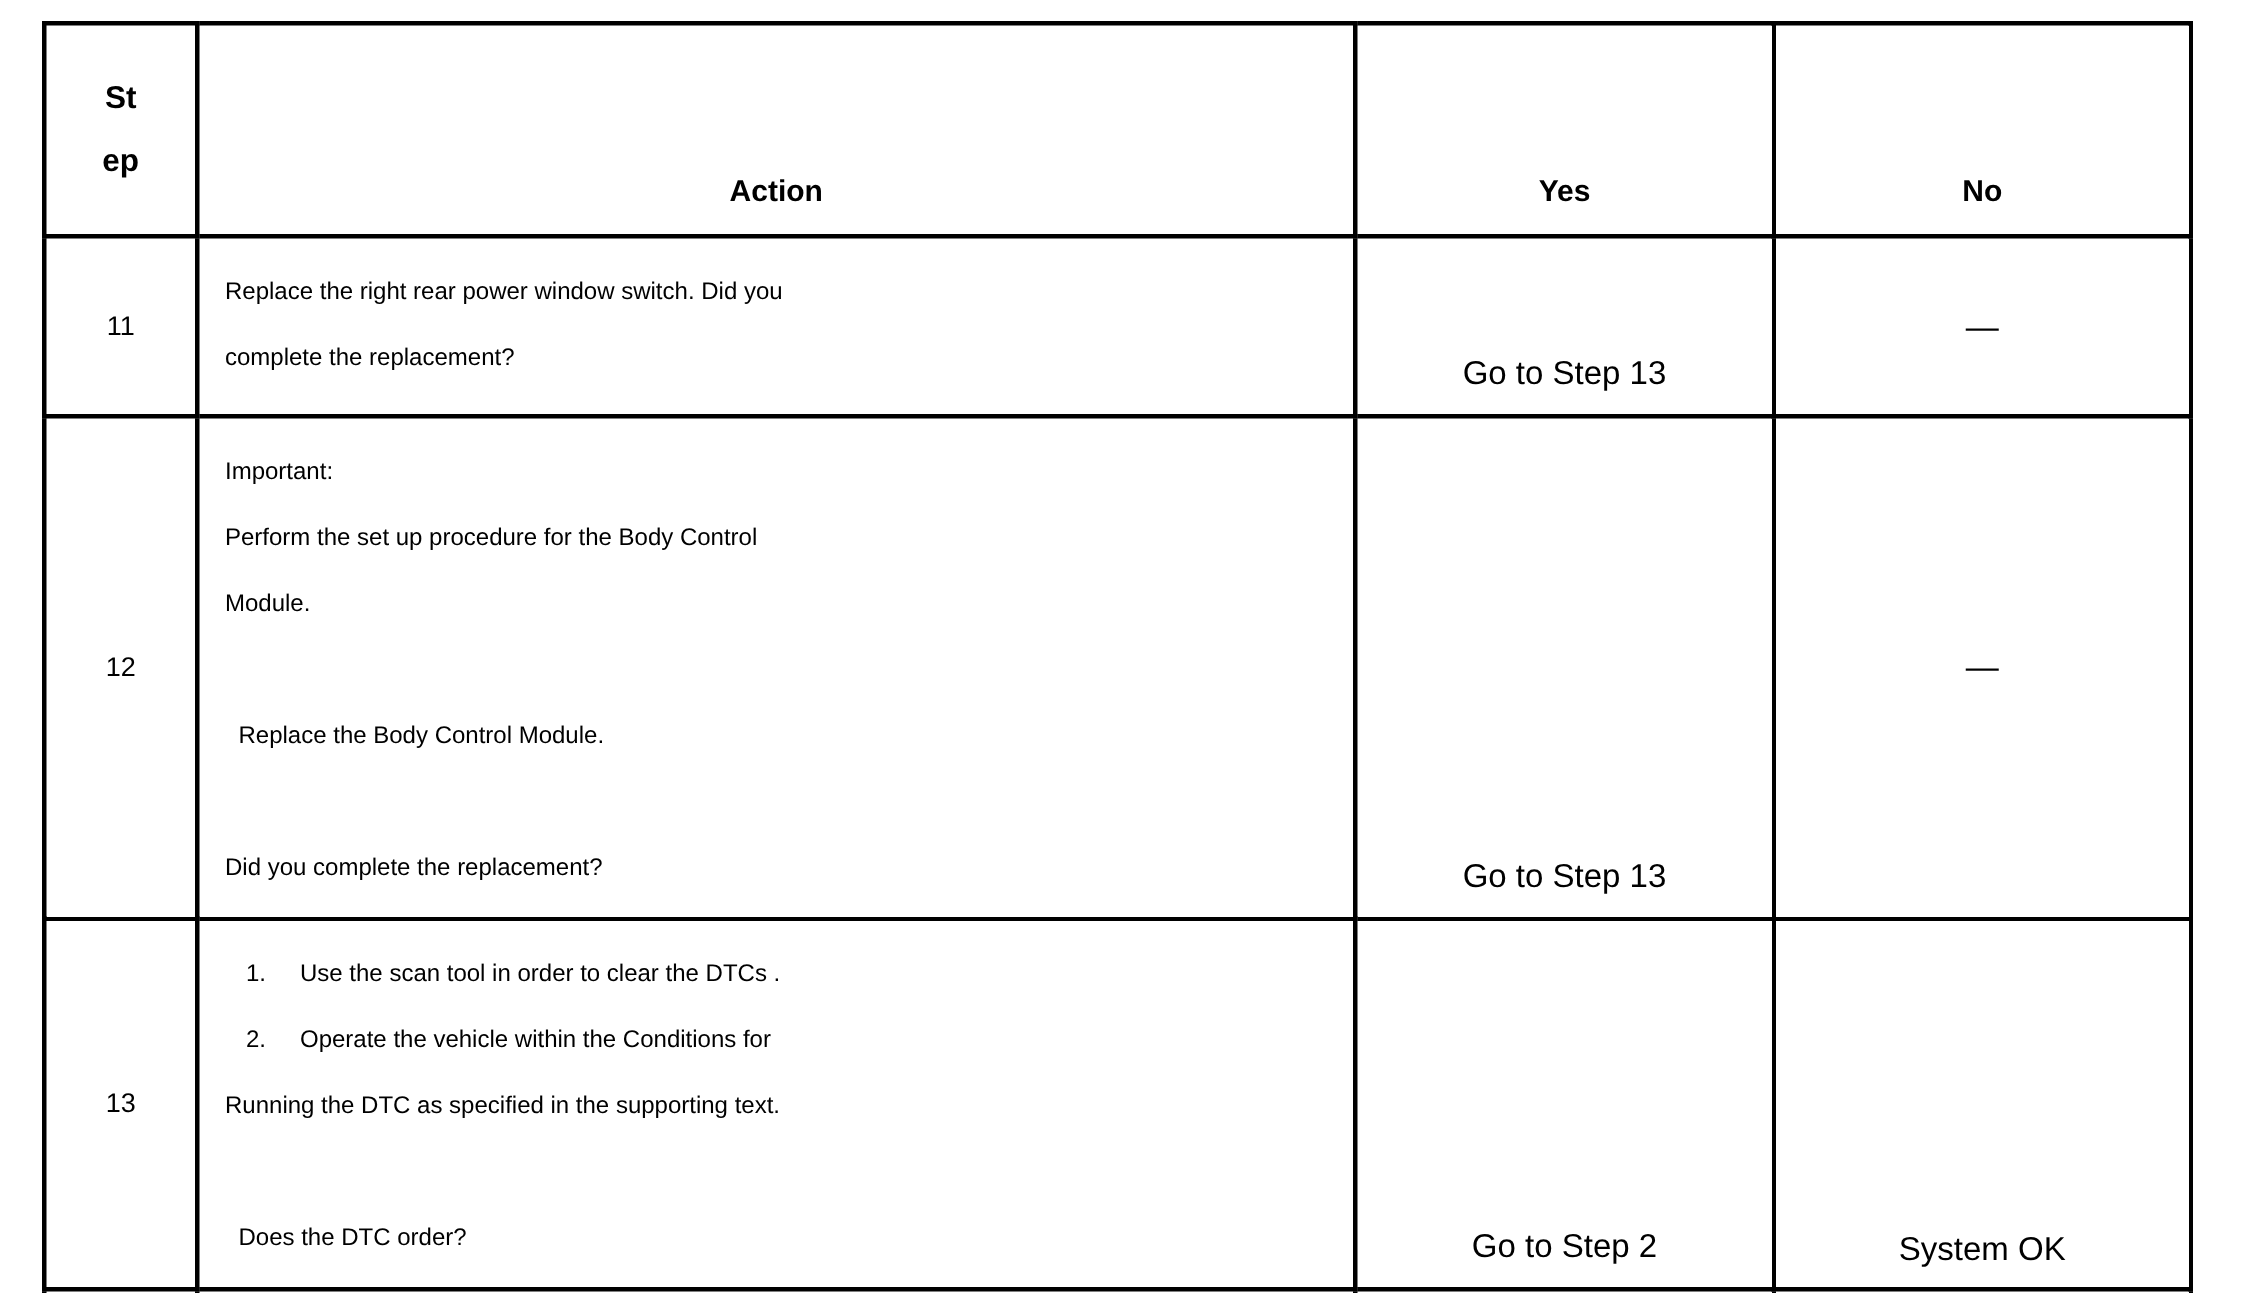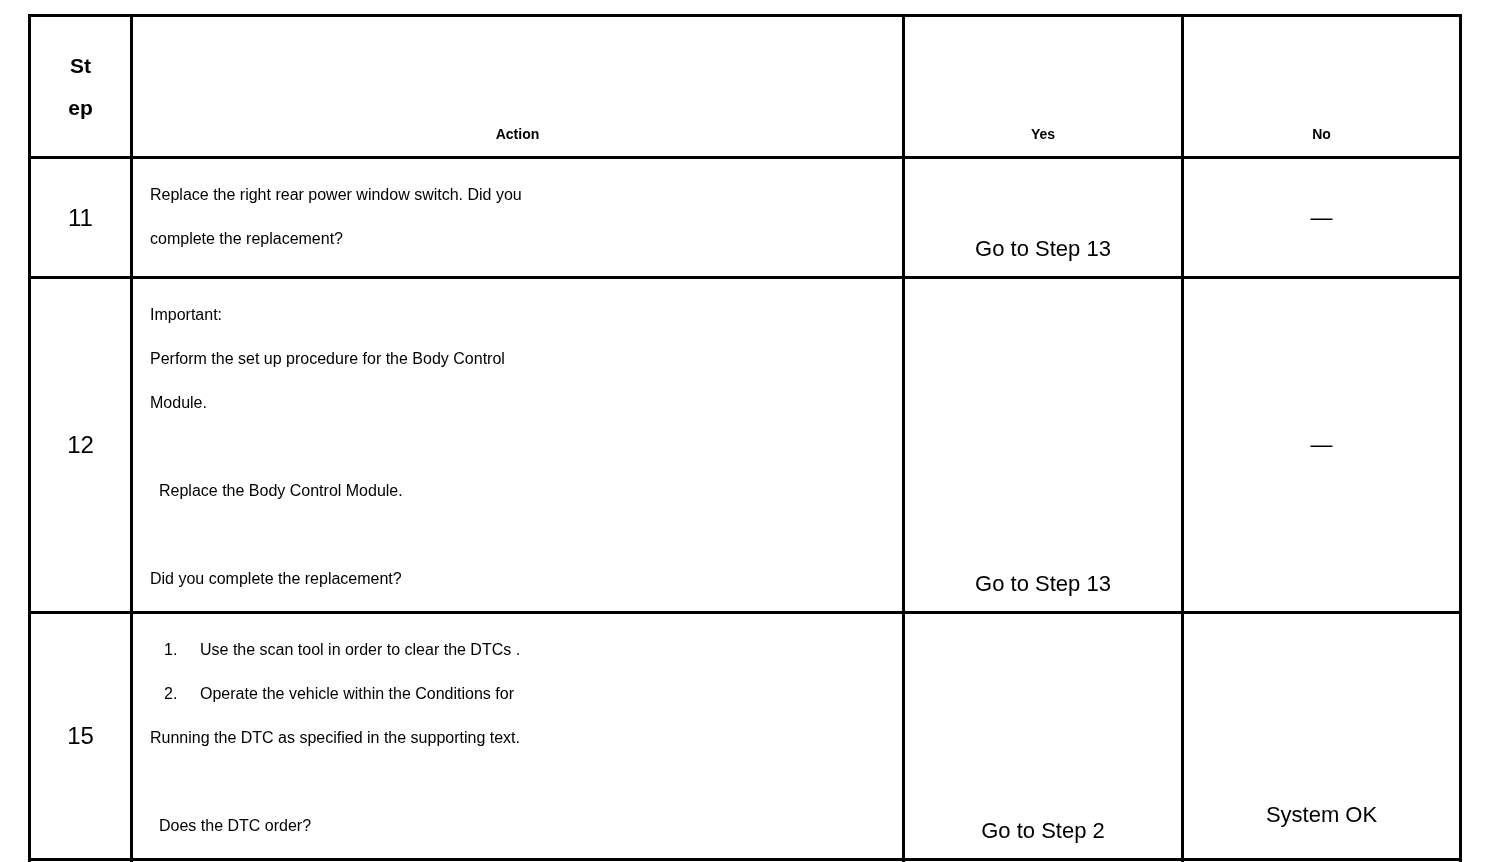--- a/index.html
+++ b/index.html
@@ -52,38 +52,38 @@
   .hdr-cell {
     height: 139px;
     position: relative;
     border-bottom-width: 4px;
   }
   .hdr-inner {
     position: absolute;
     left: 0; right: 0; bottom: 8px;
     text-align: center;
     font-weight: bold;
-    font-size: 14px;
+    font-size: 20px;
     line-height: 1.95;
   }
   .hdr-step-inner {
     position: absolute;
     left: 0; right: 0; top: 50%;
     transform: translateY(-50%);
     text-align: center;
     font-weight: bold;
     font-size: 21px;
     line-height: 2.0;
   }
 
   
   .step-cell {
     position: relative;
     text-align: center;
-    font-size: 24px;
+    font-size: 18px;
   }
   .step-num {
     position: absolute;
     left: 0; right: 0; top: 50%;
     transform: translateY(-50%);
     text-align: center;
   }
 
   .action-cell {
     position: relative;
@@ -215,41 +215,41 @@
       <td class="ans-cell">
         <div class="ans-bottom" style="bottom:14px;">Go to Step 13</div>
       </td>
       <td class="ans-cell">
         <div class="ans-center dash">—</div>
       </td>
     </tr>
 
     <tr class="row-13">
       <td class="step-cell">
-        <div class="step-num">15</div>
+        <div class="step-num">13</div>
       </td>
       <td class="action-cell">
         <div class="action-body">
           <ul class="ol-wrap">
             <li>
               <span class="ol-item"><span class="ol-num">1.</span><span>Use the scan tool in order to clear the DTCs .</span></span>
             </li>
             <li>
               <span class="ol-item"><span class="ol-num">2.</span><span>Operate the vehicle within the Conditions for</span></span>
             </li>
           </ul>
           <p class="cont-line">Running the DTC as specified in the supporting text.</p>
           <p class="gap-before indent">Does the DTC order?</p>
         </div>
       </td>
       <td class="ans-cell">
         <div class="ans-bottom" style="bottom:14px;">Go to Step 2</div>
       </td>
       <td class="ans-cell">
-        <div class="ans-bottom" style="bottom:30px;">System OK</div>
+        <div class="ans-bottom" style="bottom:12px;">System OK</div>
       </td>
     </tr>
 
     <tr class="row-partial">
       <td class="step-cell"></td>
       <td class="action-cell"></td>
       <td class="ans-cell"></td>
       <td class="ans-cell"></td>
     </tr>
 

